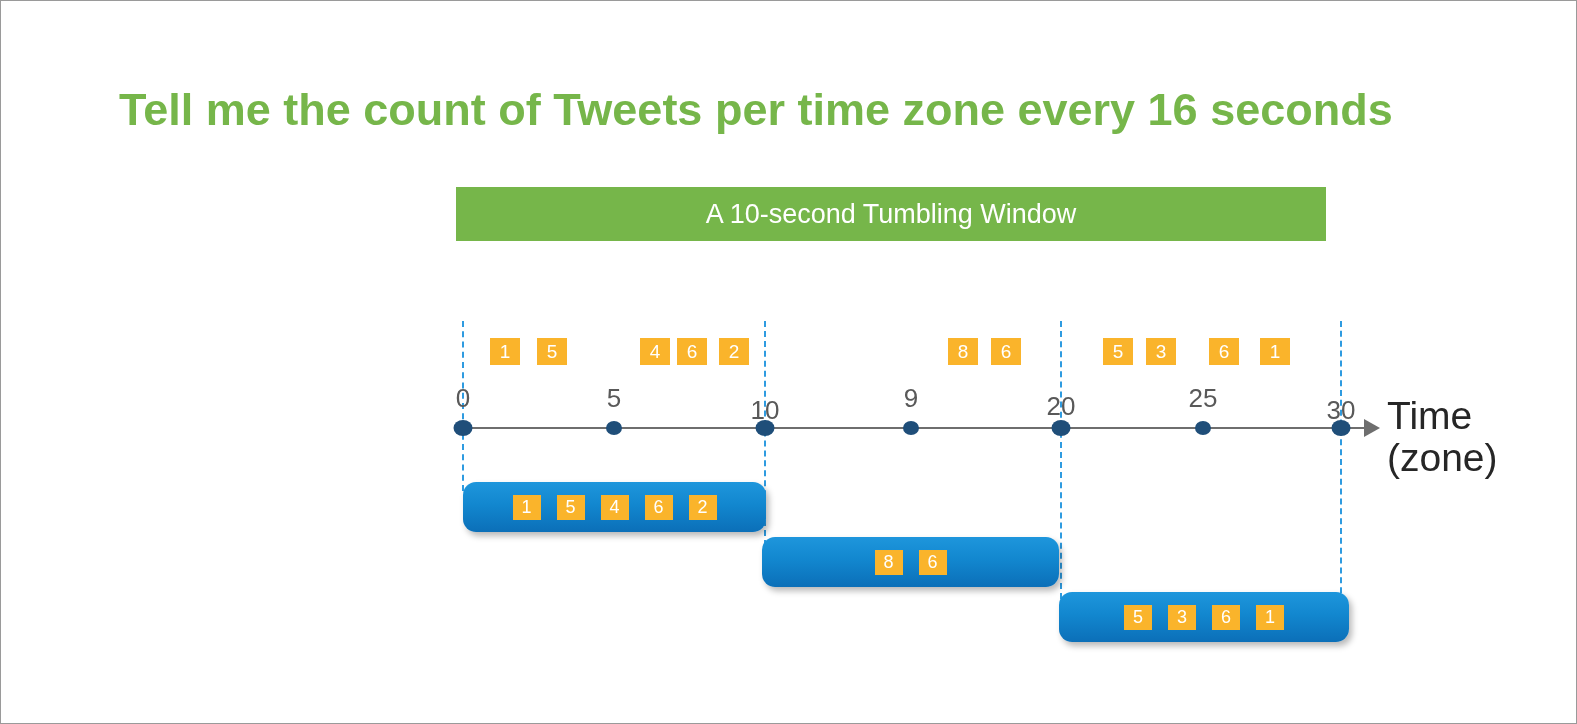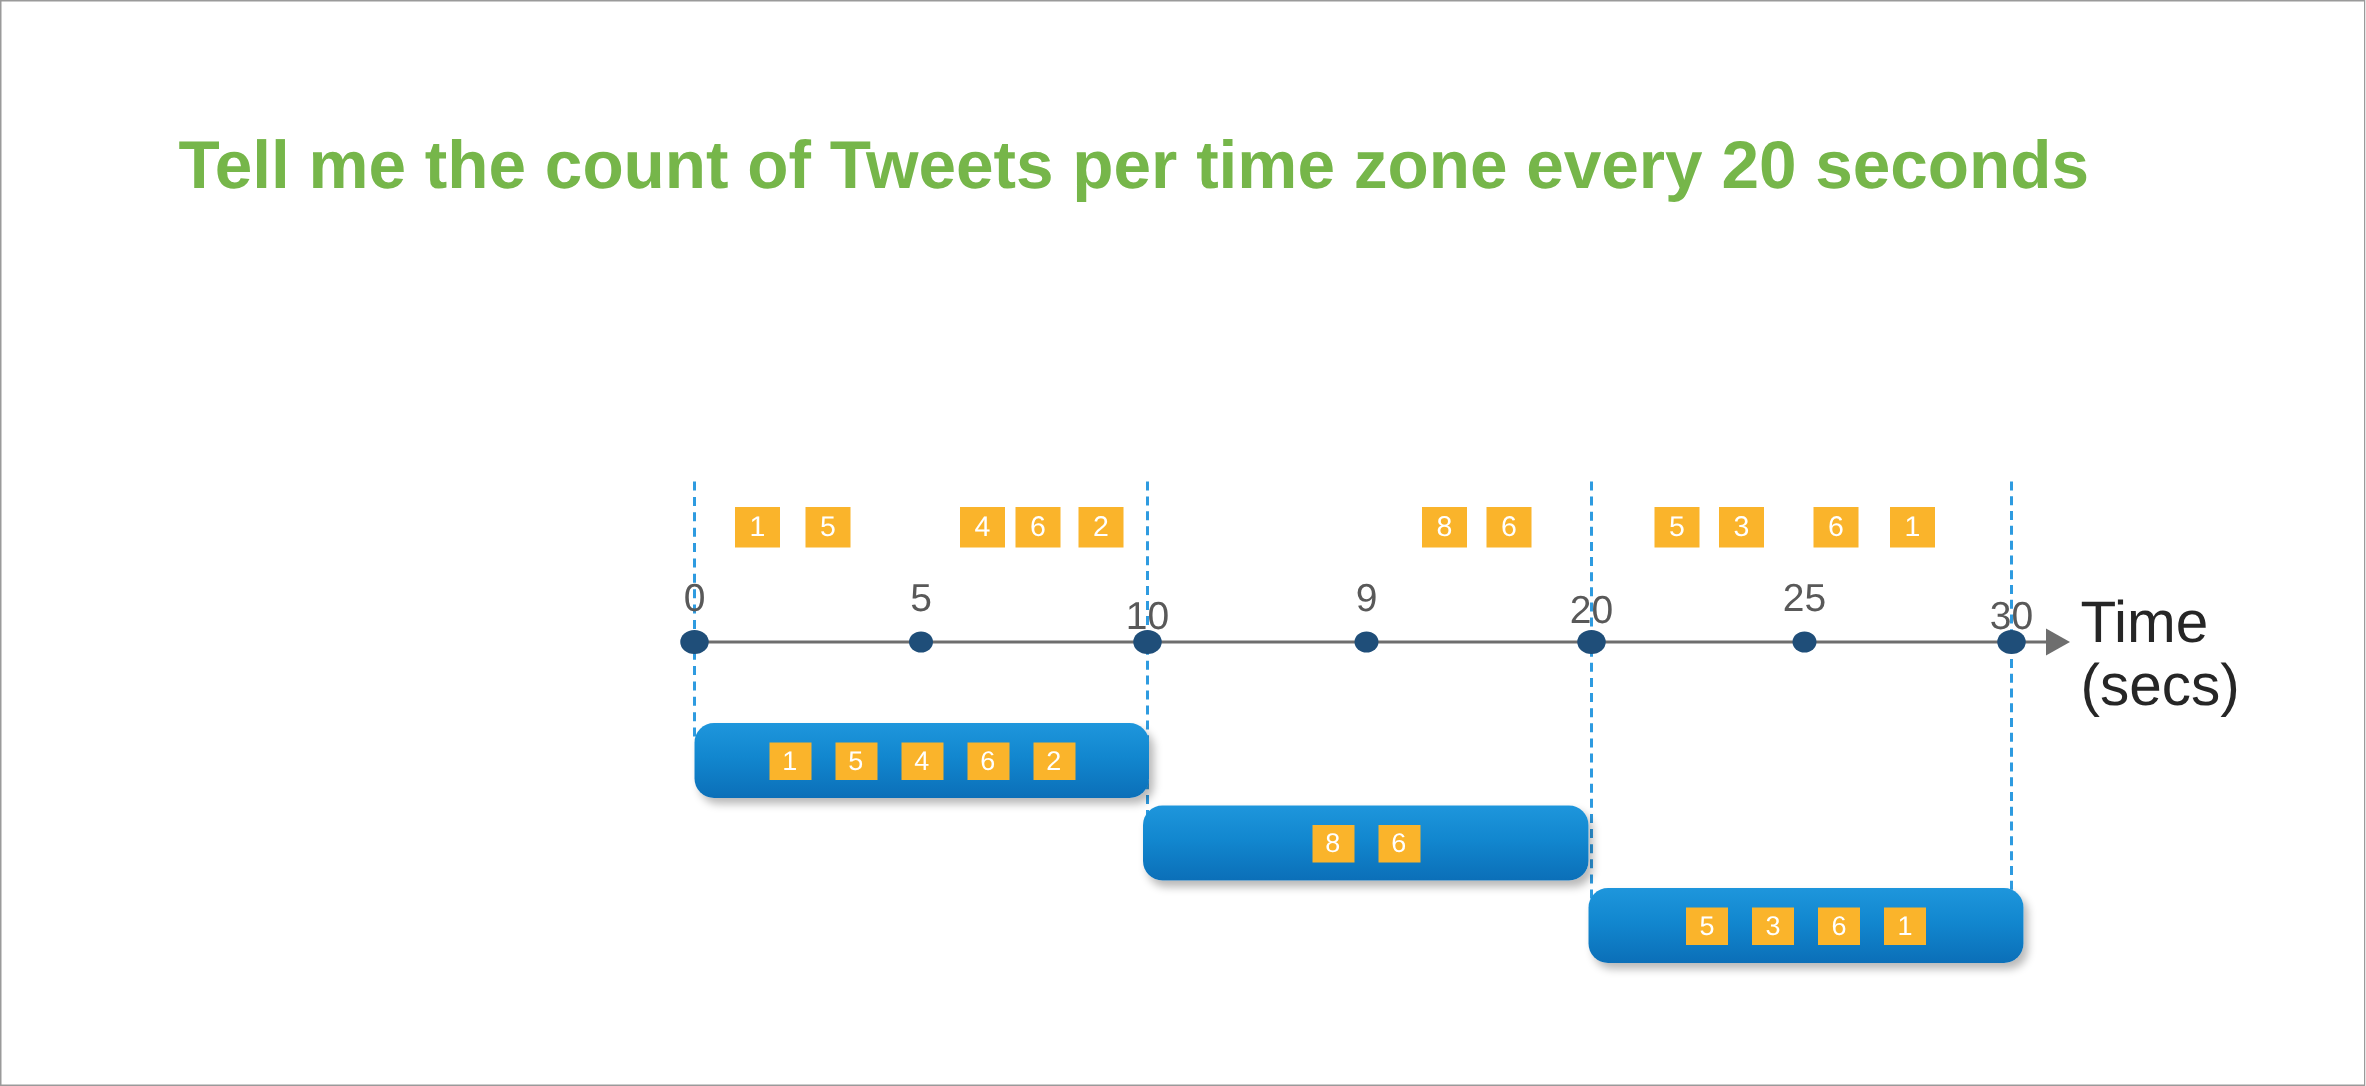--- a/index.html
+++ b/index.html
@@ -143,22 +143,25 @@
     width: 28px;
     height: 25px;
     font-size: 18px;
   }
 </style>
 </head>
 <body>
 
 <div id="page">
 
-  <h1 id="slide-title">Tell me the count of Tweets per time zone every 20 seconds</h1>
-
+  <h1 id="slide-title">Tell me the count of Tweets per time zone every 16 seconds</h1>
+
+  <div id="window-banner">
+    <span>A 10-second Tumbling Window</span>
+  </div>
 
   <div id="timeline-area">
 
     <div class="axis-line"></div>
     <div class="axis-arrow"></div>
 
     <div id="guide-lines">
         <div class="guide-line" style="left: 462px; top: 320px; height: 170px;"></div>
         <div class="guide-line" style="left: 764px; top: 320px; height: 225px;"></div>
         <div class="guide-line" style="left: 1060px; top: 320px; height: 278px;"></div>
@@ -210,18 +213,18 @@
         <div class="window-box" style="left: 1058px; top: 591px; width: 290px;">
           <div class="tile">5</div>
           <div class="tile">3</div>
           <div class="tile">6</div>
           <div class="tile">1</div>
         </div>
       </div>
 
     <div id="axis-caption">
       <div>Time</div>
-      <div>(secs)</div>
+      <div>(zone)</div>
     </div>
 
   </div>
 
 </div>
 
 </body></html>

